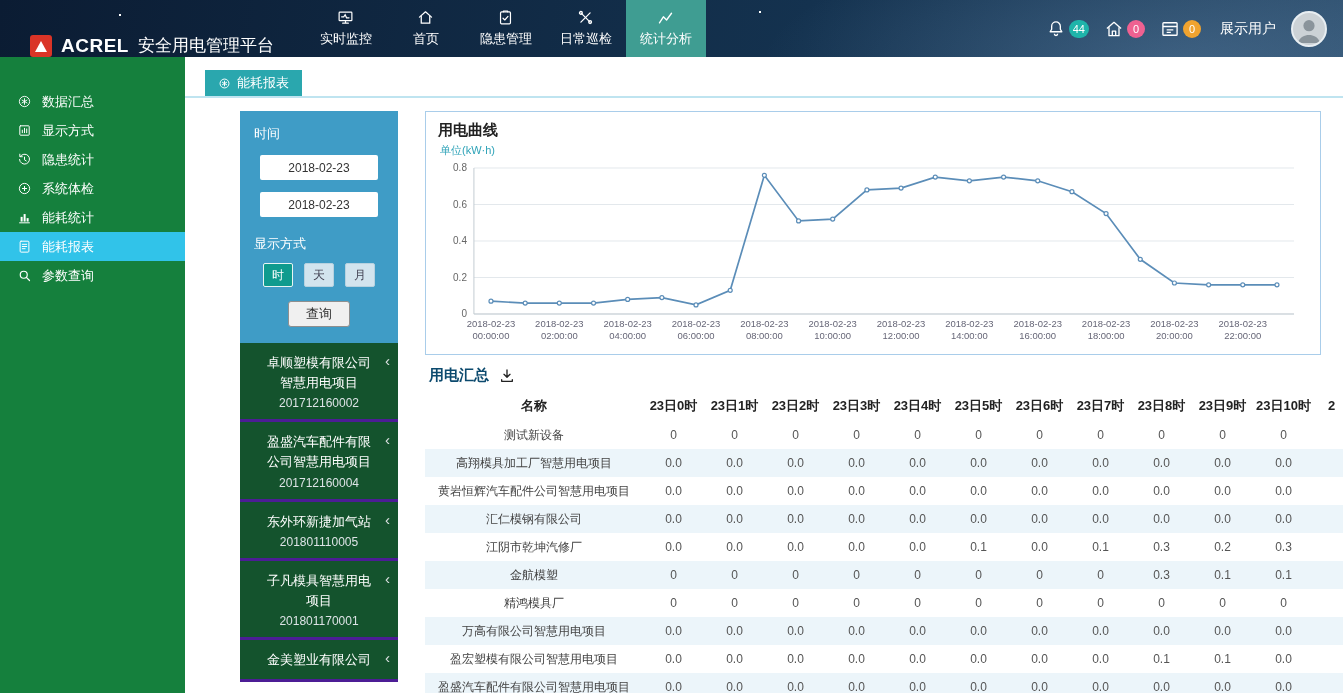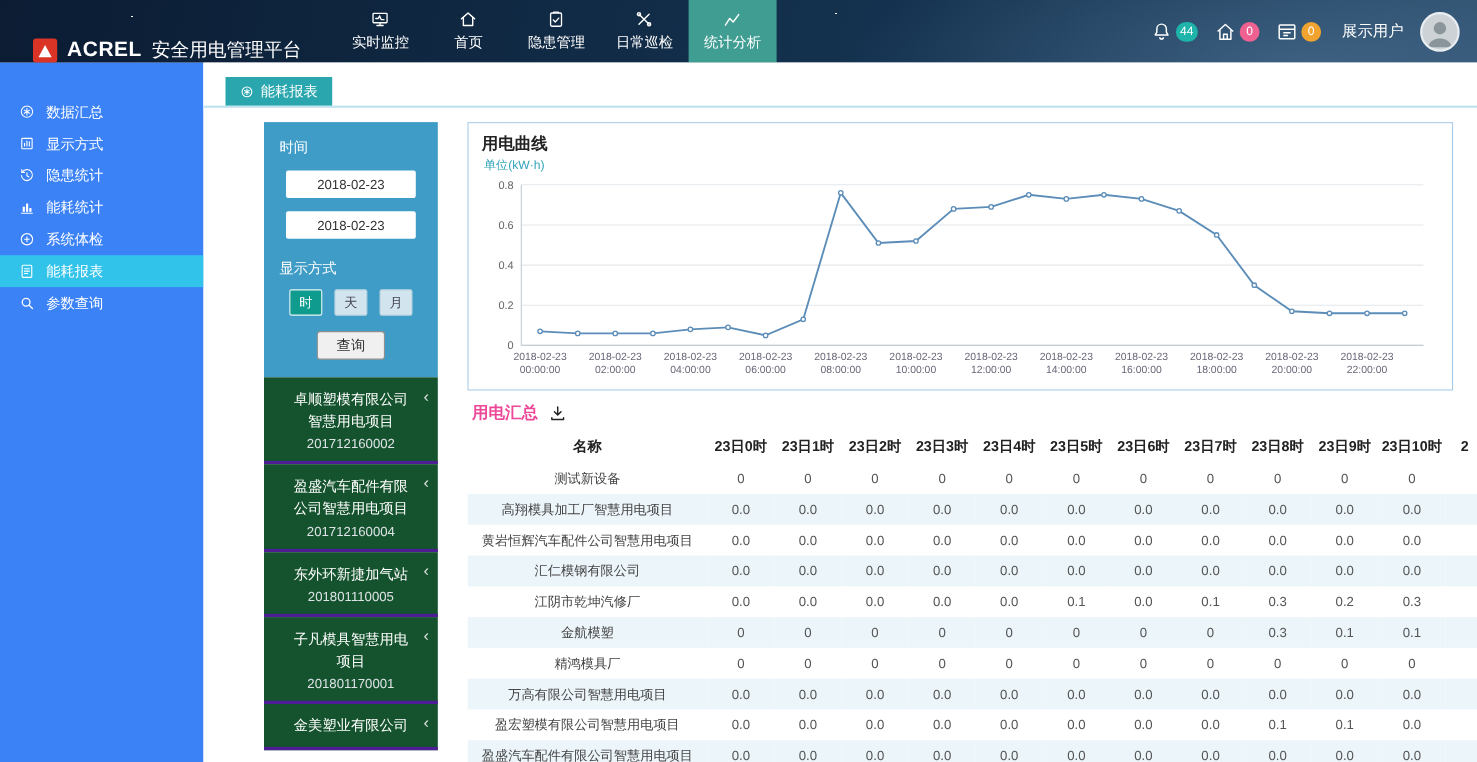--- a/index.html
+++ b/index.html
@@ -37,21 +37,21 @@
   .hicon .ico{width:20px;height:20px}
   .badge{min-width:18px;height:18px;border-radius:9px;font-size:11px;display:flex;align-items:center;
     justify-content:center;padding:0 4px;color:#fff}
   .badge.teal{background:#1fb4aa}.badge.pink{background:#ef6191}.badge.yellow{background:#f0a32f}
   .user-label{font-size:14px;margin-left:4px;cursor:pointer}
   .avatar{width:36px;height:36px;border-radius:50%;background:#ccd2d6;border:2px solid #e8eef2;
     overflow:hidden;flex:none;cursor:pointer}
   .avatar svg{width:100%;height:100%}
 
   
-  .sidebar{position:absolute;left:0;top:57px;width:185px;height:636px;background:#3b82f6;padding-top:30px}
+  .sidebar{position:absolute;left:0;top:57px;width:185px;height:636px;background:#15803d;padding-top:30px}
   .side-item{height:29px;display:flex;align-items:center;gap:10px;padding-left:17px;color:#fff;
     font-size:13px;cursor:pointer}
   .side-item .ico{width:15px;height:15px;flex:none}
   .side-item.active{background:#31c3e9}
 
   
   .main{position:absolute;left:185px;top:57px;width:1158px;height:636px;background:#fff;
     display:flex;flex-direction:column}
   .topstrip{height:41px;flex:none;border-bottom:2px solid #bfe4f0;display:flex;align-items:flex-end;
     padding-left:20px;background:#fff}
@@ -80,21 +80,21 @@
   .project .chev{position:absolute;right:8px;top:10px;font-size:15px;color:#dfe3e5;line-height:1}
 
   .right-col{flex:1;margin-left:27px;min-width:0}
   .chart-card{border:1px solid #a9cdea;background:#fff;margin-right:22px;padding:9px 12px 4px;height:244px}
   .chart-title{font-size:15px;font-weight:bold;color:#222}
   .chart-unit{font-size:11px;color:#2fa3b8;margin:3px 0 0 2px}
   svg.chart{width:100%;height:192px;display:block}
 
   .table-sec{margin-top:11px}
   .table-head{display:flex;align-items:center;gap:10px;padding-left:4px}
-  .table-title{font-size:15px;font-weight:bold;color:#ec4899}
+  .table-title{font-size:15px;font-weight:bold;color:#0c4a6e}
   .dl{width:16px;height:16px;color:#222;cursor:pointer}
   .table-wrap{overflow:hidden;margin-top:5px}
   table{border-collapse:collapse;table-layout:fixed;width:950px}
   th{font-size:13px;color:#222;height:31px;font-weight:bold;}
   th.partial{text-align:left;padding-left:14px}
   td{font-size:12px;color:#555;height:28px;text-align:center}
   td.name-cell{color:#444}
   tbody tr:nth-child(even){background:#ecf5fa}
 </style>
 </head>
@@ -219,37 +219,37 @@
         <svg viewBox="0 0 24 24" fill="none" stroke="currentColor" stroke-width="1.6" stroke-linecap="round" stroke-linejoin="round">
           <path d="M4.5 3.5v4h4"></path>
           <path d="M5 7.5A8 8 0 1 1 4 12"></path>
           <path d="M12 8.2v4.3l2.8 1.8"></path>
         </svg>
       </span>
       <span>隐患统计</span>
     </div>
     <div class="side-item">
       <span class="ico">
+        <svg viewBox="0 0 24 24" fill="none" stroke="currentColor" stroke-width="1.6">
+          <circle cx="12" cy="12" r="8.2"></circle>
+          <path d="M12 8v8M8 12h8"></path>
+        </svg>
+      </span>
+      <span>系统体检</span>
+    </div>
+    <div class="side-item">
+      <span class="ico">
         <svg viewBox="0 0 24 24">
           <path d="M3.5 20.5h17" stroke="currentColor" stroke-width="1.6" fill="none"></path>
           <rect x="5.8" y="11" width="3.2" height="7.5" fill="currentColor"></rect>
           <rect x="10.6" y="6.5" width="3.2" height="12" fill="currentColor"></rect>
           <rect x="15.4" y="13" width="3.2" height="5.5" fill="currentColor"></rect>
         </svg>
       </span>
       <span>能耗统计</span>
-    </div>
-    <div class="side-item">
-      <span class="ico">
-        <svg viewBox="0 0 24 24" fill="none" stroke="currentColor" stroke-width="1.6">
-          <circle cx="12" cy="12" r="8.2"></circle>
-          <path d="M12 8v8M8 12h8"></path>
-        </svg>
-      </span>
-      <span>系统体检</span>
     </div>
     <div class="side-item active">
       <span class="ico">
         <svg viewBox="0 0 24 24" fill="none" stroke="currentColor" stroke-width="1.6" stroke-linecap="round">
           <rect x="5" y="3.5" width="14" height="17.5" rx="1.5"></rect>
           <path d="M8.5 8.5h7M8.5 12h7M8.5 15.5h4.5"></path>
         </svg>
       </span>
       <span>能耗报表</span>
     </div>

